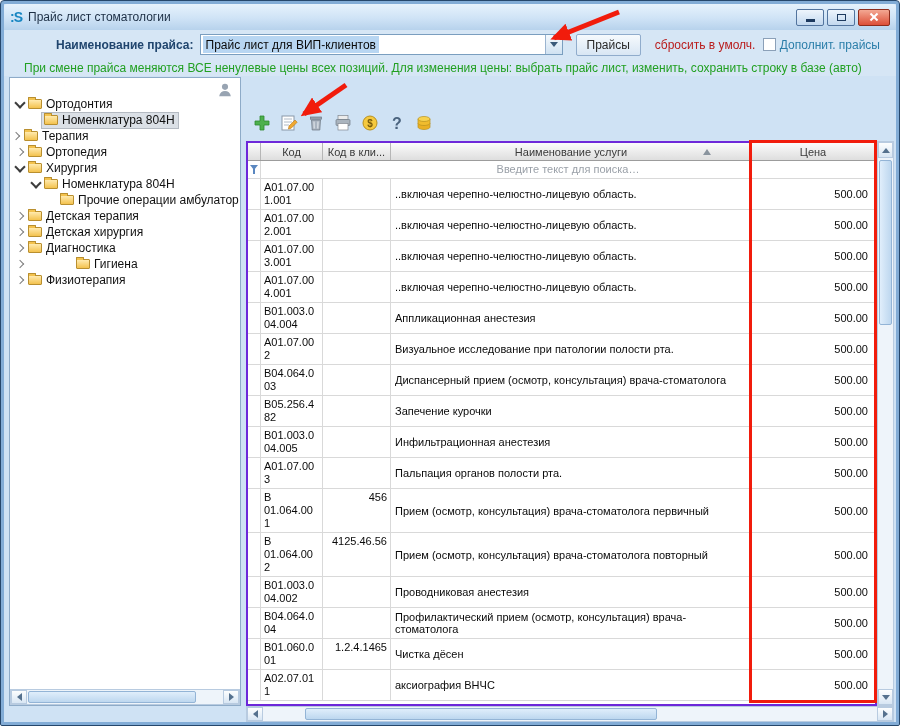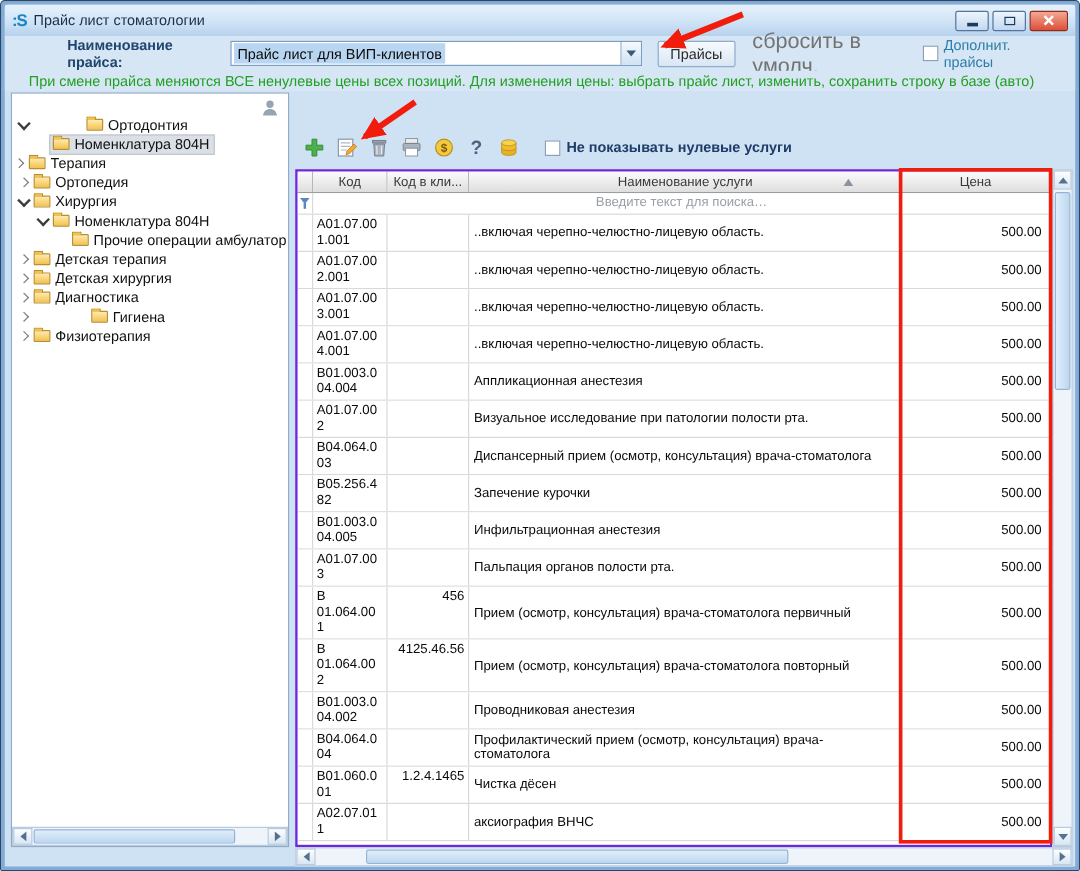--- a/index.html
+++ b/index.html
@@ -24,21 +24,21 @@
 
   
   .top-panel{position:absolute;left:3px;top:29px;right:3px;height:29px;display:flex;align-items:center;background:#d6e6f5;}
   .lbl-price{margin-left:52px;font-size:12px;font-weight:bold;color:#20456e;}
   .combo{margin-left:6px;width:363px;height:21px;background:#fff;border:1px solid #7a9ebf;display:flex;align-items:center;}
   .combo-text{flex:1;font-size:12px;color:#0a0a0a;background:#b8d6f2;margin:1px 1px 1px 2px;padding:1px 3px;white-space:nowrap;overflow:hidden;align-self:stretch;display:flex;align-items:center;max-width:fit-content;}
   .combo-btn{width:17px;height:19px;margin-left:auto;border-left:1px solid #9ab4d0;background:linear-gradient(#f4f9fd,#d0e2f2);display:flex;align-items:center;justify-content:center;flex:none;}
   .tri-down{width:0;height:0;border-left:4px solid transparent;border-right:4px solid transparent;border-top:5px solid #3a5a7a;}
   .btn-prices{margin-left:13px;height:22px;padding:0 10px;font-size:12px;color:#2a2a2a;border:1px solid #90accc;border-radius:2px;
     background:linear-gradient(#f6fafd,#d8e6f4);font-family:"Liberation Sans",sans-serif;}
-  .lbl-reset{margin-left:14px;font-size:18px;color:#737373;}
+  .lbl-reset{margin-left:14px;font-size:12px;color:#b91c1c;}
   .chk-add{margin-left:auto;margin-right:16px;display:flex;align-items:center;gap:4px;}
   .cb{width:13px;height:13px;background:#fff;border:1px solid #8ba0b8;flex:none;}
   .chk-add-label{font-size:12px;color:#2b7ea9;}
 
   
   .info-line{position:absolute;left:3px;top:58px;right:3px;height:17px;background:#d6e6f5;
     font-size:12px;color:#22a022;padding-left:20px;display:flex;align-items:center;white-space:nowrap;overflow:hidden;}
 
   
   .tree-panel{position:absolute;left:8px;top:76px;width:232px;height:629px;background:#fff;border:1px solid #8eabc8;overflow:hidden;}
@@ -144,21 +144,21 @@
   <div class="info-line">При смене прайса меняются ВСЕ ненулевые цены всех позиций. Для изменения цены: выбрать прайс лист, изменить, сохранить строку в базе (авто)</div>
 
   <div class="tree-panel">
     <span class="tree-user">
       <svg width="18" height="18" viewBox="0 0 20 20">
           <circle cx="10" cy="6.5" r="3.4" fill="#98a4b2"></circle>
           <path d="M3.5 17c.6-4 3.2-6 6.5-6s5.9 2 6.5 6z" fill="#98a4b2"></path>
         </svg>
     </span>
     <div class="tree">
-        <div class="titem" style="padding-left: 4px; gap: 44px;">
+        <div class="titem" style="padding-left: 4px;">
           <span class="arr expanded"></span>
           <span class="node">
             <span class="folder"></span>
             <span class="tlabel">Ортодонтия</span>
           </span>
         </div>
         <div class="titem" style="padding-left: 20px;">
           <span class="arr leaf"></span>
           <span class="node sel">
             <span class="folder"></span>
@@ -292,24 +292,20 @@
           <text x="10" y="15.5" font-size="16" text-anchor="middle" fill="#4a637e" font-weight="bold">?</text>
         </svg>
       </span>
       <span class="ticon">
         <svg width="20" height="20" viewBox="0 0 20 20">
           <path d="M4 10v4c0 1.4 2.7 2.5 6 2.5s6-1.1 6-2.5v-4" fill="#eab024" stroke="#b8901e" stroke-width="0.7"></path>
           <path d="M4 6v4c0 1.4 2.7 2.5 6 2.5s6-1.1 6-2.5V6" fill="#f0bc2e" stroke="#b8901e" stroke-width="0.7"></path>
           <ellipse cx="10" cy="6" rx="6" ry="2.5" fill="#f7d24e" stroke="#b8901e" stroke-width="0.7"></ellipse>
         </svg>
       </span>
-      <label class="chk-zero">
-        <span class="cb"></span>
-        <span class="chk-zero-label">Не показывать нулевые услуги</span>
-      </label>
     </div>
 
     <div class="grid">
       <div class="ghead">
         <div class="hcell w-ind"></div>
         <div class="hcell w-code">Код</div>
         <div class="hcell w-clinic">Код в кли...</div>
         <div class="hcell w-service">
           <span>Наименование услуги</span>
           <span class="sort-asc"></span>

